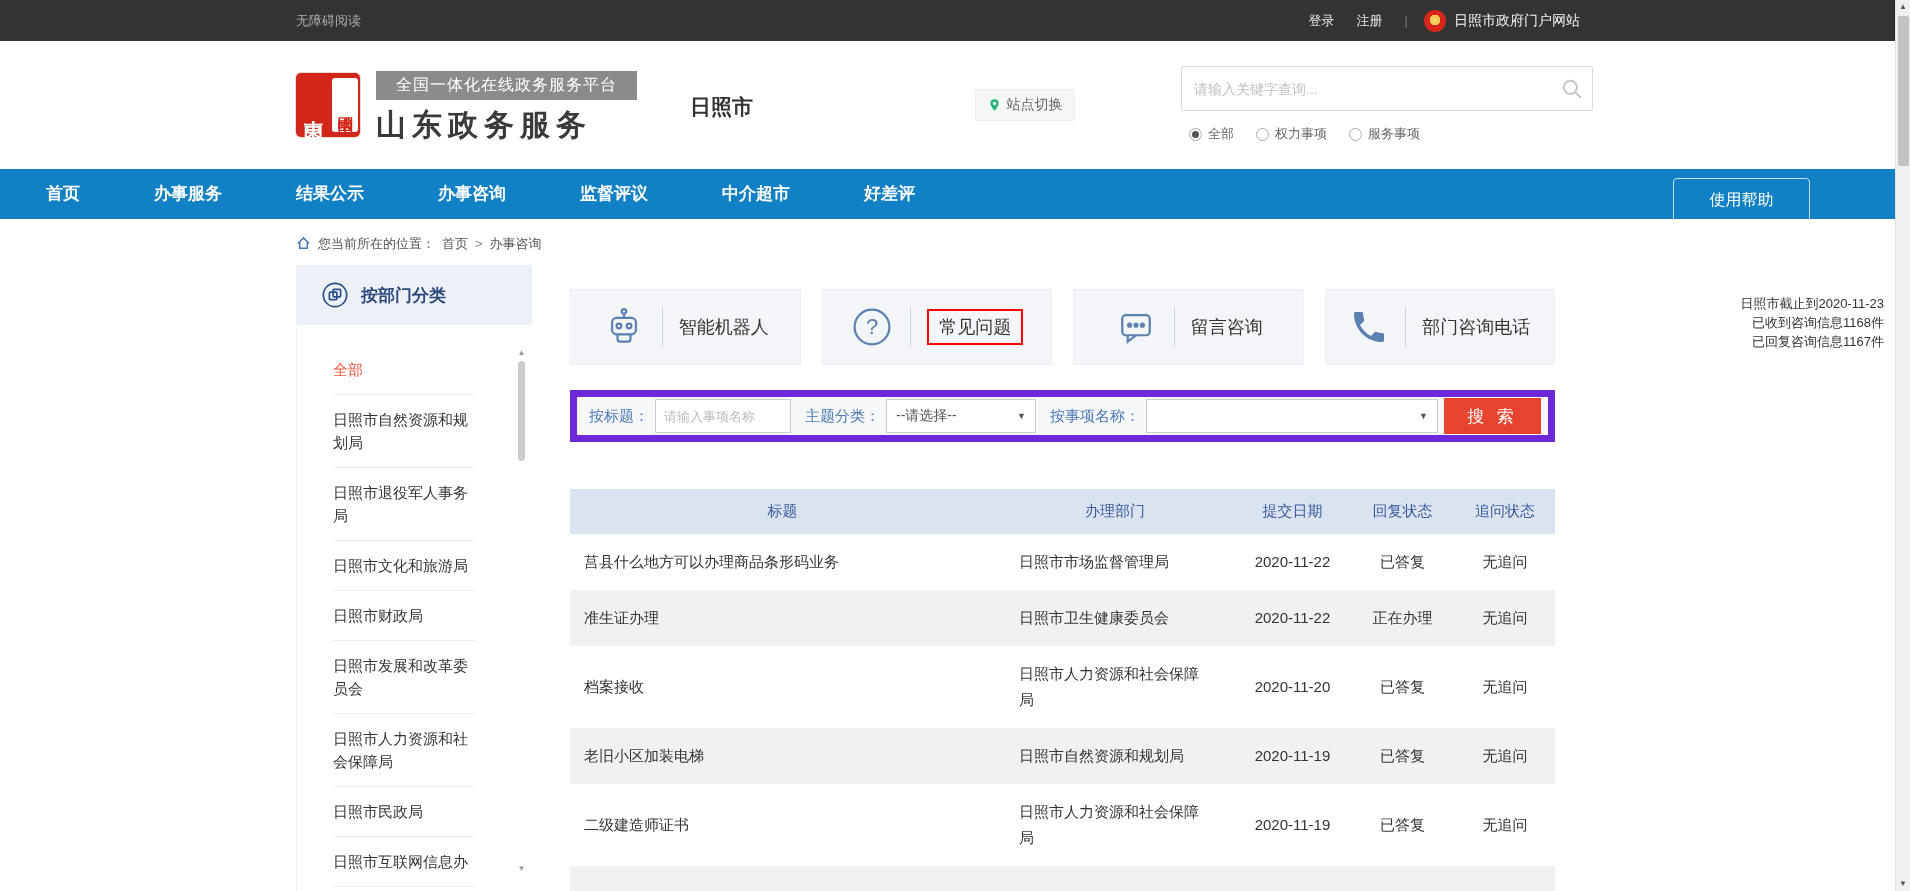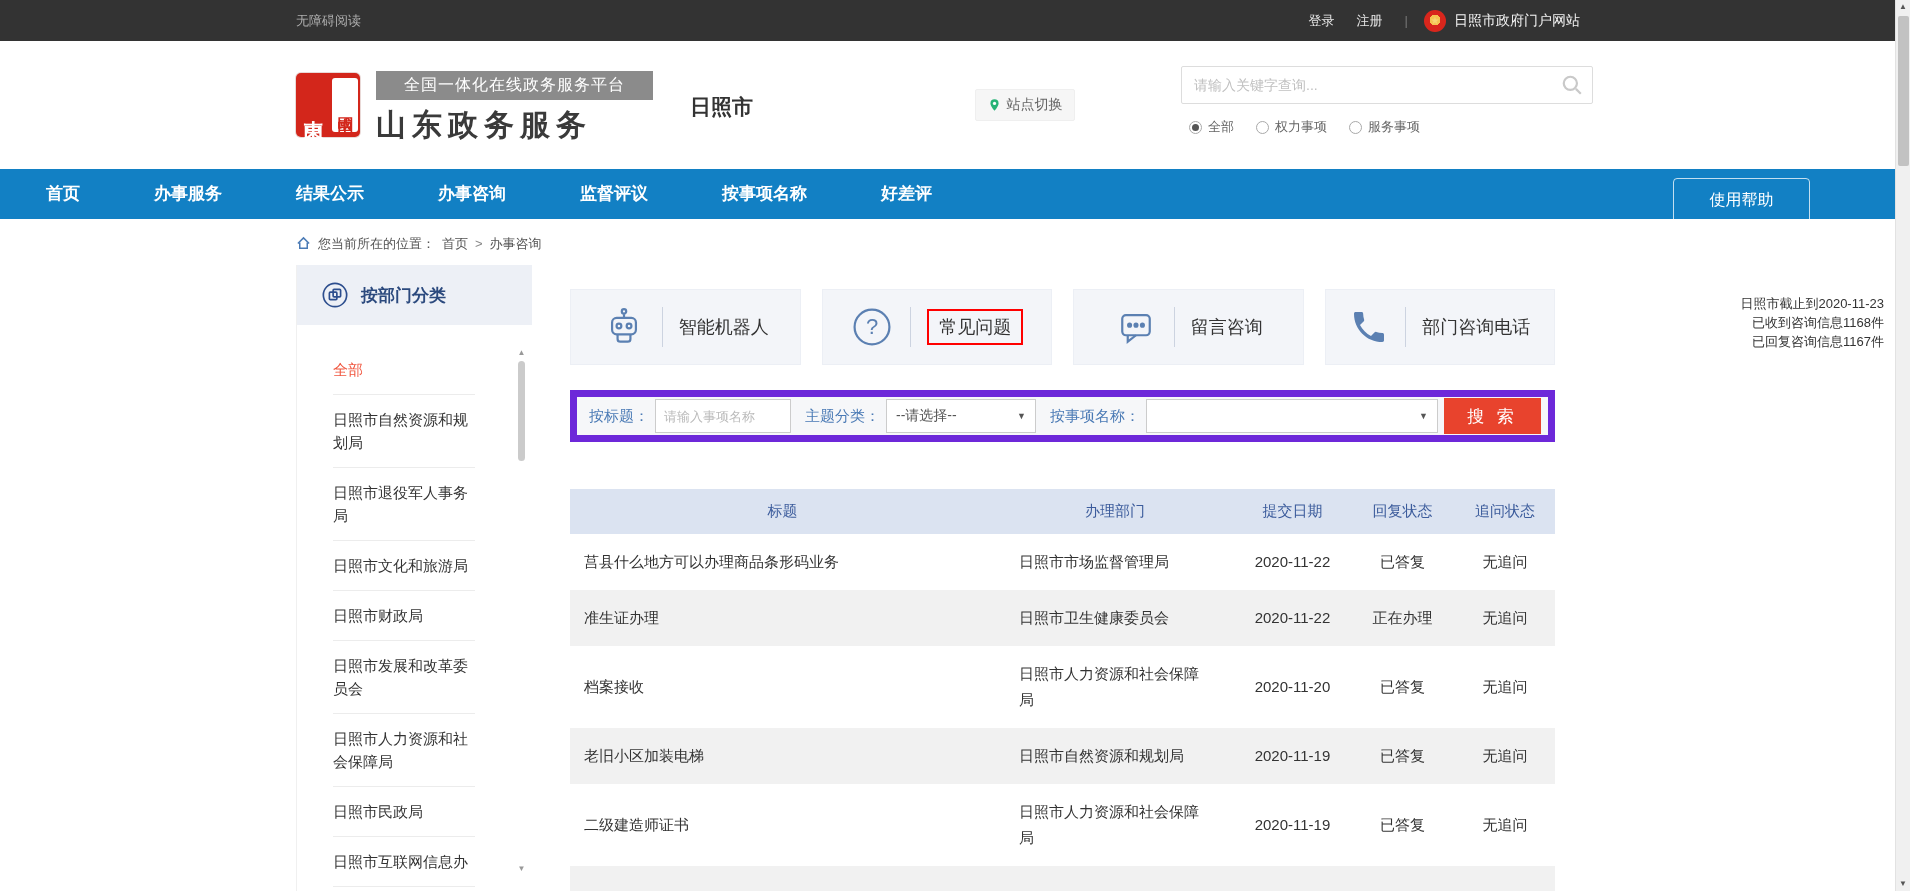--- a/index.html
+++ b/index.html
@@ -18,26 +18,26 @@
   .emblem span { color:#f7d674; font-size:10px; line-height:1; }
   .portal-name { font-size:14px; color:#f2f2f2; cursor:pointer; }
 
   
   .header { height:128px; background:#fff; }
   .header-inner { height:128px; position:relative; }
   .seal { position:absolute; left:0; top:32px; width:64px; height:64px; background:#d3261b; border-radius:5px; display:flex; padding:5px; gap:4px; box-shadow:0 0 0 1px #e9d9d7; }
   .seal-left { flex:1; color:#fff; font-weight:bold; font-size:20px; writing-mode:vertical-rl; text-orientation:upright; display:flex; align-items:center; justify-content:center; }
   .seal-right { width:26px; background:#fff; border-radius:3px; color:#d3261b; font-weight:bold; font-size:16px; writing-mode:vertical-rl; text-orientation:upright; display:flex; align-items:center; justify-content:center; }
   .logo-text { position:absolute; left:80px; top:30px; }
-  .platform-badge { display:inline-block; background:#8b8b8b; color:#fff; font-size:16px; padding:4px 28px; letter-spacing:1px; }
+  .platform-badge { display:inline-block; background:#8b8b8b; color:#fff; font-size:16px; padding:4px 20px; letter-spacing:1px; }
   .brand { margin-top:5px; font-size:30px; font-weight:bold; color:#3a3a3a; letter-spacing:6px; }
   .city-name { position:absolute; left:394px; top:52px; font-size:21px; font-weight:bold; color:#333; }
   .site-switch { position:absolute; left:679px; top:48px; width:100px; height:32px; background:#f6f6f6; border:1px solid #efefef; border-radius:2px; display:flex; align-items:center; justify-content:center; gap:6px; font-size:14px; color:#666; cursor:pointer; }
   .search-area { position:absolute; left:885px; top:25px; width:412px; }
-  .search-box { width:412px; height:38px; border:1px solid #ddd; border-radius:2px; background:#fff; display:flex; align-items:center; }
+  .search-box { width:412px; height:45px; border:1px solid #ddd; border-radius:2px; background:#fff; display:flex; align-items:center; }
   .search-box input { flex:1; border:none; outline:none; font-size:14px; color:#333; padding:0 12px; background:transparent; font-family:inherit; }
   .search-box input::placeholder { color:#c0c0c0; }
   .search-btn { width:40px; height:36px; display:flex; align-items:center; justify-content:center; cursor:pointer; }
   .scope-row { margin:14px 0 0 8px; display:flex; align-items:center; gap:22px; font-size:13px; color:#666; }
   .scope { display:flex; align-items:center; gap:6px; cursor:pointer; }
   .radio { width:13px; height:13px; border-radius:50%; border:1px solid #a9a9a9; background:#fff; display:inline-flex; align-items:center; justify-content:center; }
   .radio.checked::after { content:""; width:7px; height:7px; border-radius:50%; background:#555; }
 
   
   .navbar { height:50px; background:#1280c4; position:relative; }
@@ -171,21 +171,21 @@
   </div>
 </div>
 
 <div class="navbar">
   <div class="container nav-list">
     <span class="nav-item">首页</span>
     <span class="nav-item">办事服务</span>
     <span class="nav-item">结果公示</span>
     <span class="nav-item">办事咨询</span>
     <span class="nav-item">监督评议</span>
-    <span class="nav-item">按事项名称</span>
+    <span class="nav-item">中介超市</span>
     <span class="nav-item">好差评</span>
   </div>
   <span class="help-button">使用帮助</span>
 </div>
 
 <div class="container breadcrumb">
   <svg viewBox="0 0 16 16" width="15" height="15" fill="none" stroke="#4a7ab5" stroke-width="1.6">
       <path d="M2 8 L8 2 L14 8"></path>
       <path d="M4 7 v6 h8 v-6"></path>
     </svg>

